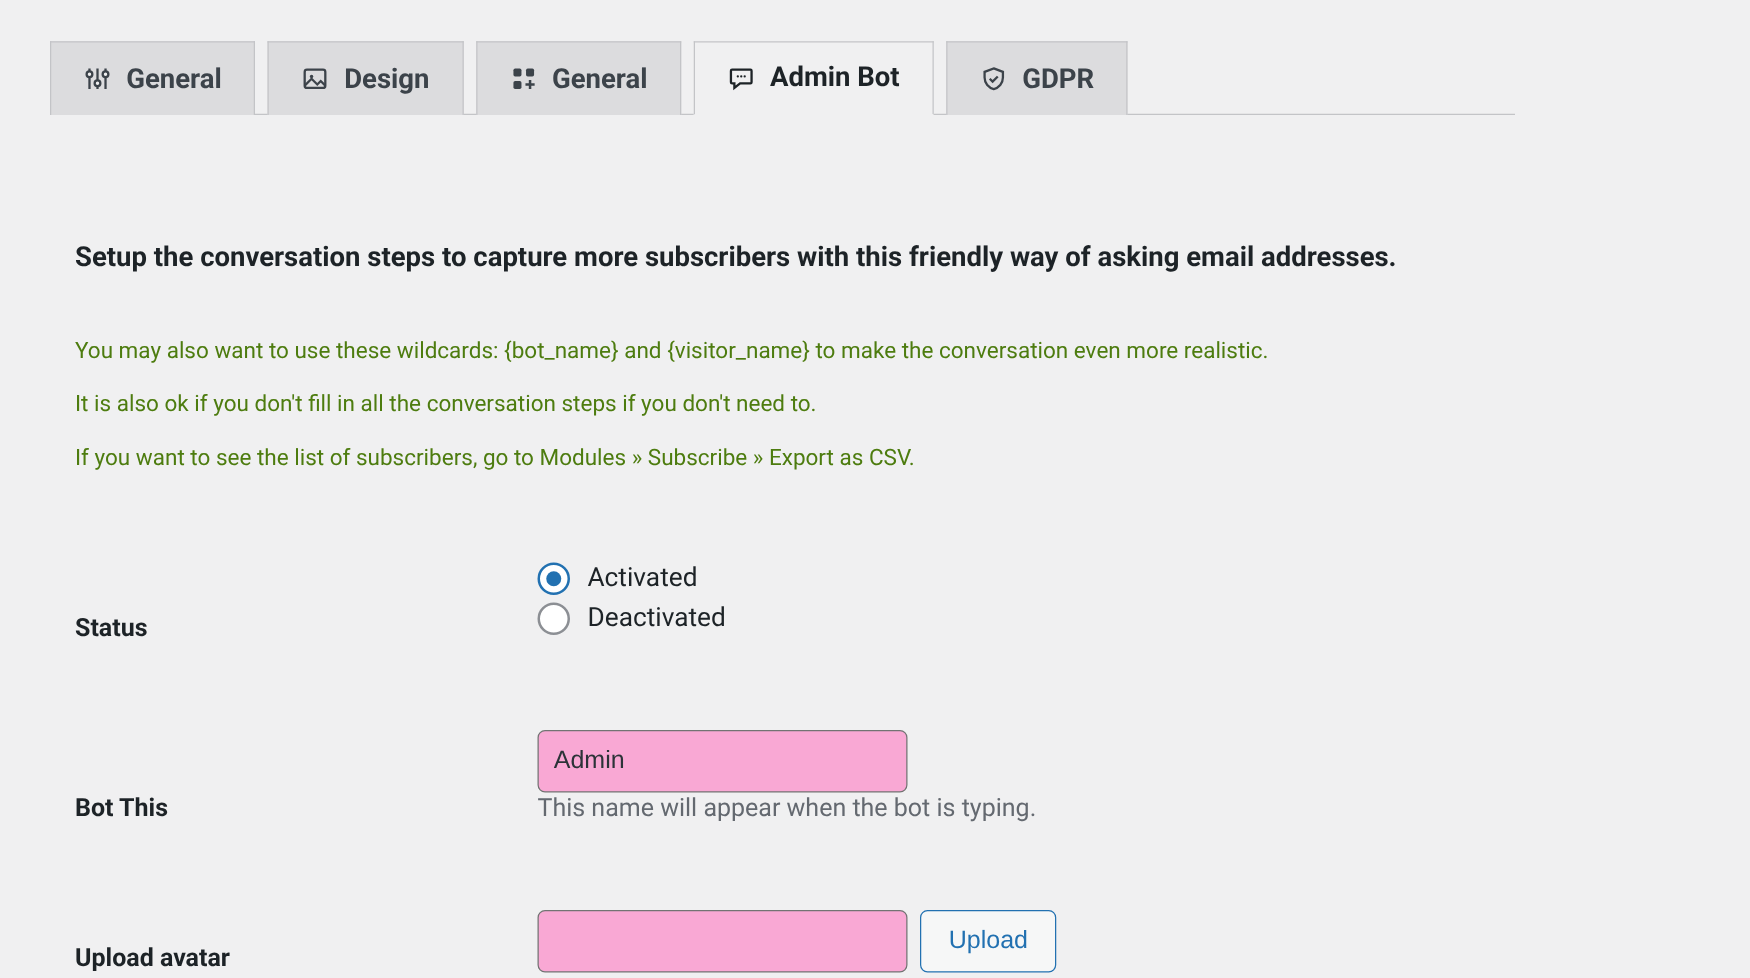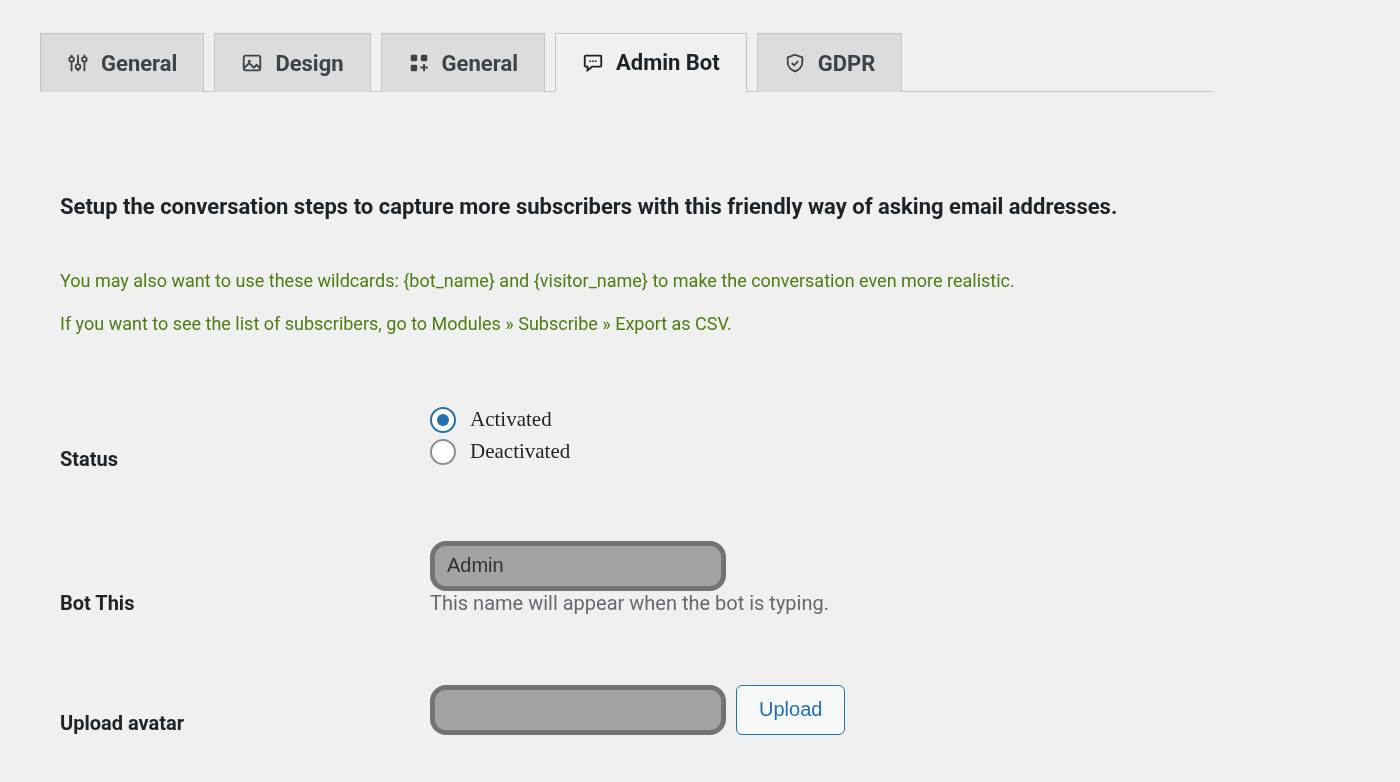--- a/index.html
+++ b/index.html
@@ -80,21 +80,20 @@
     flex: 1;
   }
   .radio-row {
     display: flex;
     align-items: center;
     gap: 14px;
     margin-bottom: 6px;
     font-size: 21px;
     color: #1d2327;
     cursor: pointer;
-    font-family: Liberation Serif, serif;
   }
   .radio-outer {
     width: 26px; height: 26px;
     border-radius: 50%;
     border: 2px solid #8c8f94;
     display: flex;
     align-items: center;
     justify-content: center;
     background: #fff;
   }
@@ -103,23 +102,23 @@
   }
   .radio-dot {
     width: 12px; height: 12px;
     border-radius: 50%;
     background: #2271b1;
   }
 
   .text-input {
     font-size: 20px;
     padding: 8px 12px;
-    border: 5px solid #737373;
-    border-radius: 16px;
-    background: #a3a3a3;
+    border: 1px solid #737373;
+    border-radius: 6px;
+    background: #f9a8d4;
     color: #2c3338;
     width: 296px;
     height: 50px;
     line-height: 1.2;
   }
   .help-text {
     font-size: 20px;
     color: #646970;
   }
   .upload-row { display: flex; align-items: center; gap: 10px; }
@@ -191,20 +190,21 @@
       </div>
 
     </div>
   </div>
 
   <div class="content">
 
     <p class="intro-strong">Setup the conversation steps to capture more subscribers with this friendly way of asking email addresses.</p>
 
     <p class="intro-p">You may also want to use these wildcards: {bot_name} and {visitor_name} to make the conversation even more realistic.</p>
+    <p class="intro-p">It is also ok if you don't fill in all the conversation steps if you don't need to.</p>
     <p class="intro-p">If you want to see the list of subscribers, go to Modules » Subscribe » Export as CSV.</p>
 
     <div class="form-table">
 
       <div class="form-row">
         <div class="form-label-cell">Status</div>
         <div class="form-field-cell">
           <label class="radio-row">
             <span class="radio-outer checked">
                 <span class="radio-dot"></span>

